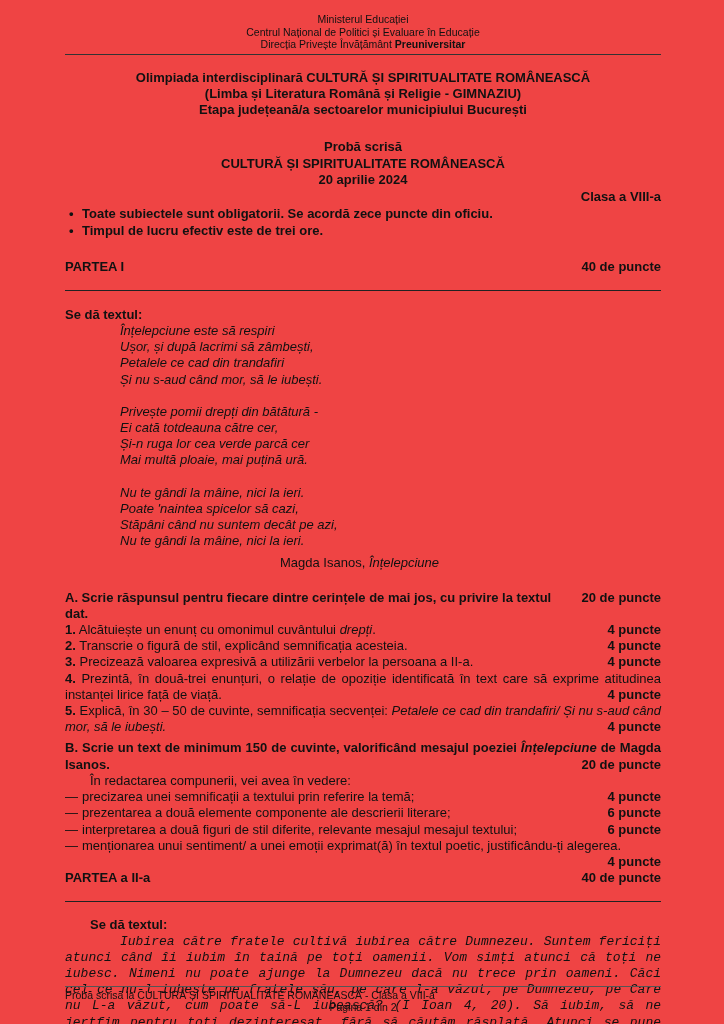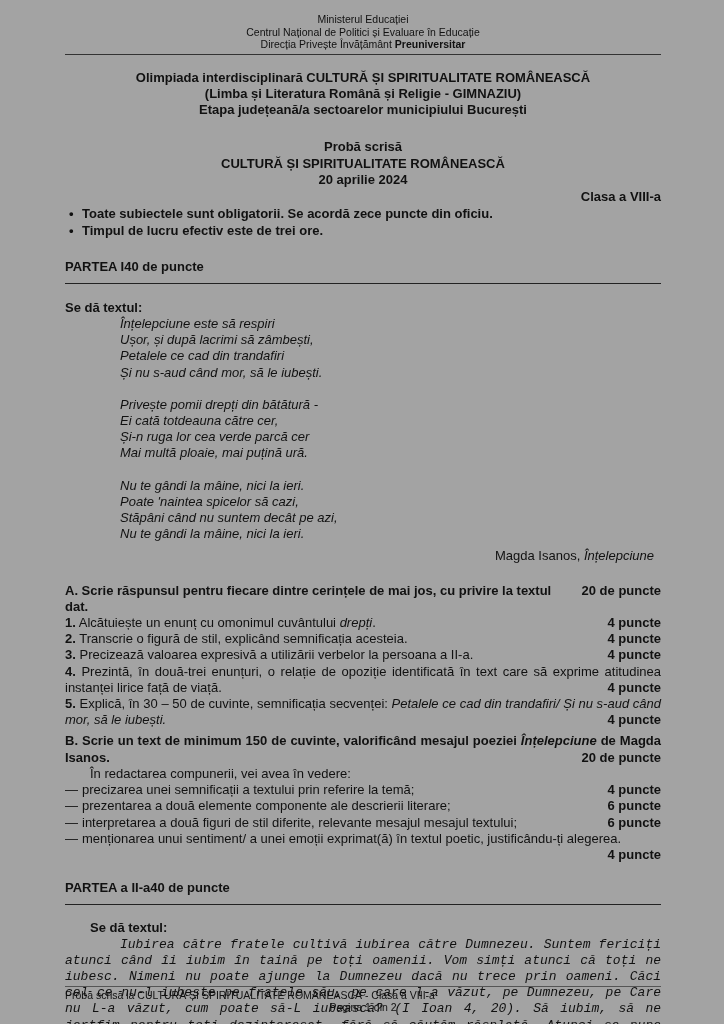--- a/index.html
+++ b/index.html
@@ -2,52 +2,52 @@
 <html><head>
 <meta charset="utf-8">
 <style>
   * { box-sizing: border-box; }
   html, body { margin: 0; padding: 0; background: #fff; }
   .page {
     position: relative;
     width: 724px;
     height: 1024px;
     margin: 0 auto;
-    background: #a3a3a3;
+    background: #ef4444;
     color: #111;
     font-family: "Liberation Sans", sans-serif;
     font-size: 13px;
     line-height: 16.2px;
     padding: 13px 63px 0 65px;
     overflow: hidden;
   }
   .center { text-align: center; }
   .small  { font-size: 10.5px; line-height: 12.6px; }
   .bold   { font-weight: bold; }
   .hdr-rule { border-bottom: 1.8px solid #333; margin-top: 3px; }
   .title-block { margin-top: 15px; font-weight: bold; }
   .exam-block  { margin-top: 21px; font-weight: bold; }
   .grade { text-align: right; font-weight: bold; margin-top: 1px; }
   .instr { margin: 1px 0 0 0; font-weight: bold; display: flex; }
   .instr .bullet { width: 17px; padding-left: 4px; flex: none; }
   .part-row {
-    display: flex; justify-content: flex-start;
+    display: flex; justify-content: space-between;
     font-weight: bold;
     border-bottom: 1.6px solid #222;
-    padding-bottom: 8px;
+    padding-bottom: 15px;
   }
   .part-row .pr-points { white-space: nowrap; }
   .p1-row { margin-top: 19px; }
-  .p2-row { margin-top: 17px; }
+  .p2-row { }
   .intro  { font-weight: bold; margin: 16px 0 0 0; }
   .poem   { font-style: italic; margin: 0 0 0 55px; }
   .stanza { margin: 0 0 16px 0; }
   .stanza.last { margin-bottom: 6px; }
   .pl { display: block; }
-  .attrib { text-align: right; margin: 0 7px 0 0; }
+  .attrib { text-align: center; margin: 0 7px 0 0; }
   .attrib .ttl { font-style: italic; }
   .sa-head {
     display: flex; justify-content: space-between; gap: 6px;
     font-weight: bold; margin-top: 18px;
   }
   .sa-head .pts-inline { white-space: nowrap; }
   .item { margin: 0; }
   .justify { text-align: justify; }
   .pts { float: right; font-weight: bold; margin-left: 10px; }
   .pts-block { float: none; display: block; text-align: right; font-weight: bold; }

